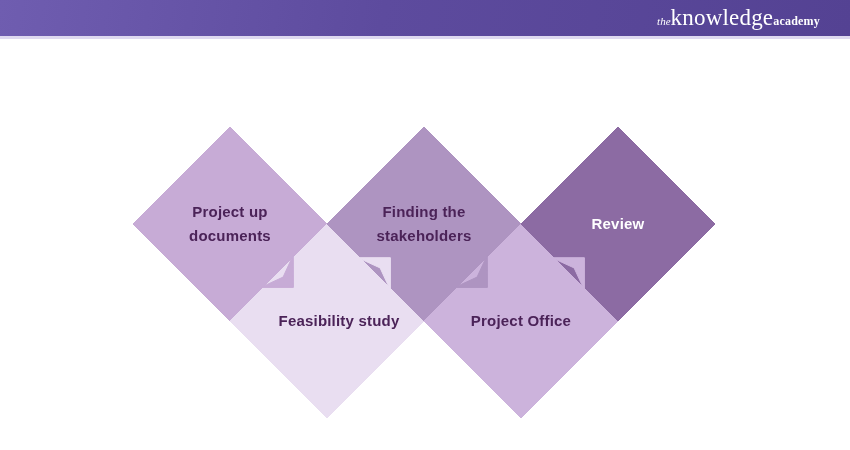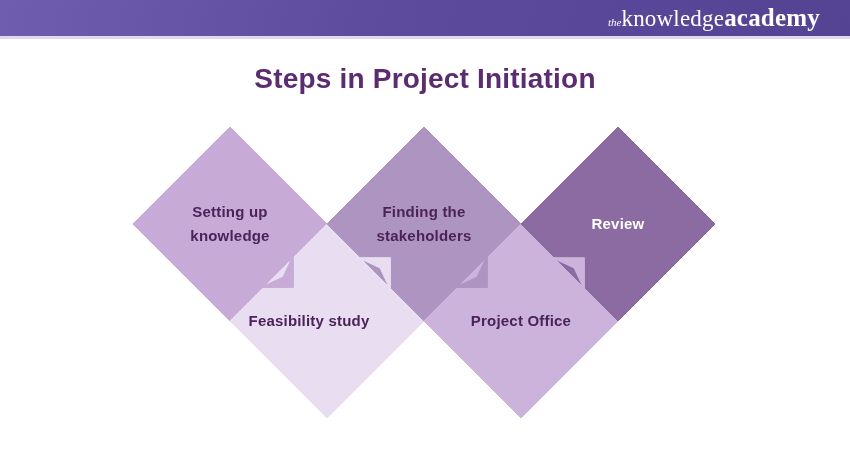--- a/index.html
+++ b/index.html
@@ -37,21 +37,21 @@
     font-weight: 400;
     font-size: 11px;
   }
   .logo-knowledge {
     font-weight: 500;
     font-size: 23px;
     letter-spacing: 0.2px;
   }
   .logo-academy {
     font-weight: 800;
-    font-size: 25px;
+    font-size: 12px;
     letter-spacing: 0.2px;
   }
   .page-title {
     position: absolute;
     top: 63px; left: 0;
     width: 850px;
     margin: 0;
     text-align: center;
     font-size: 28px;
     font-weight: 700;
@@ -78,37 +78,36 @@
 </head>
 <body>
 
 <div class="page">
 
   <div class="header-bar">
     <div class="logo"><span class="logo-the">the</span><span class="logo-knowledge">knowledge</span><span class="logo-academy">academy</span></div>
   </div>
   <div class="header-strip"></div>
 
-  <h1 class="page-title" style="color: rgb(91, 44, 111);">Steps in Project Initiation</h1>
 
   <div class="diagram">
     <svg width="850" height="450" viewBox="0 0 850 450">
 
       <polygon points="133,224 230,127 327,224 230,321" fill="#c7abd6" stroke="#c7abd6"></polygon>
       <polygon points="230,321 327,224 424,321 327,418" fill="#e9def1" stroke="#e9def1"></polygon>
       <polygon points="327,224 424,127 521,224 424,321" fill="#ae94c1" stroke="#ae94c1"></polygon>
       <polygon points="424,321 521,224 618,321 521,418" fill="#ccb3dc" stroke="#ccb3dc"></polygon>
       <polygon points="521,224 618,127 715,224 618,321" fill="#8c6ba3" stroke="#8c6ba3"></polygon>
 
       <polygon points="293.3,254.8 293.4,287.4 260.8,287.4 283.1,277.1" fill="#c7abd6" stroke="#c7abd6"></polygon>
       <polygon points="357.8,257.7 390.4,257.7 390.4,290.2 380.1,267.9" fill="#e9def1" stroke="#e9def1"></polygon>
       <polygon points="487.3,254.8 487.4,287.4 454.8,287.4 477.1,277.1" fill="#ae94c1" stroke="#ae94c1"></polygon>
       <polygon points="551.8,257.7 584.4,257.7 584.4,290.2 574.1,267.9" fill="#ccb3dc" stroke="#ccb3dc"></polygon>
     </svg>
 
-    <div class="step-label w-narrow" style="left: 230px; top: 224px; color: rgb(75, 35, 88);">Setting up knowledge</div>
-    <div class="step-label w-wide" style="left: 309px; top: 321px; color: rgb(75, 35, 88);">Feasibility study</div>
+    <div class="step-label w-narrow" style="left: 230px; top: 224px; color: rgb(75, 35, 88);">Project up documents</div>
+    <div class="step-label w-wide" style="left: 339px; top: 321px; color: rgb(75, 35, 88);">Feasibility study</div>
     <div class="step-label w-narrow" style="left: 424px; top: 224px; color: rgb(75, 35, 88);">Finding the stakeholders</div>
     <div class="step-label w-wide" style="left: 521px; top: 321px; color: rgb(75, 35, 88);">Project Office</div>
     <div class="step-label w-narrow" style="left: 618px; top: 224px; color: rgb(255, 255, 255);">Review</div>
   </div>
 
 </div>
 
 </body></html>

